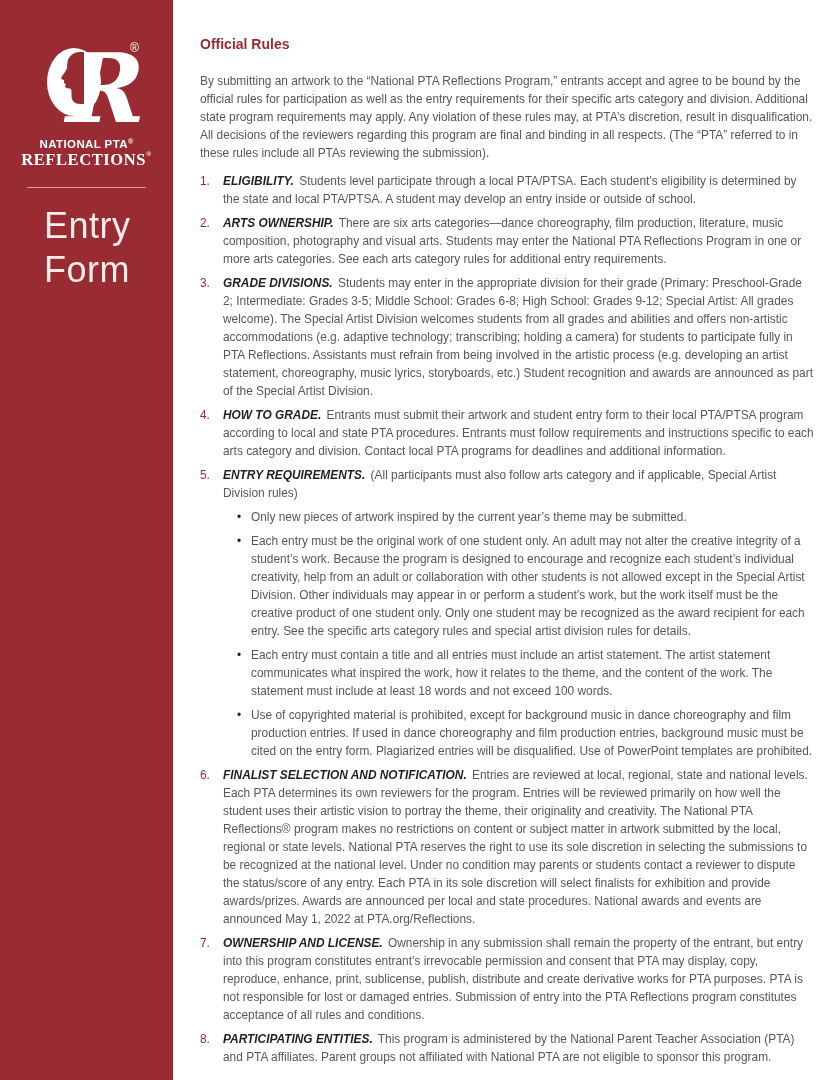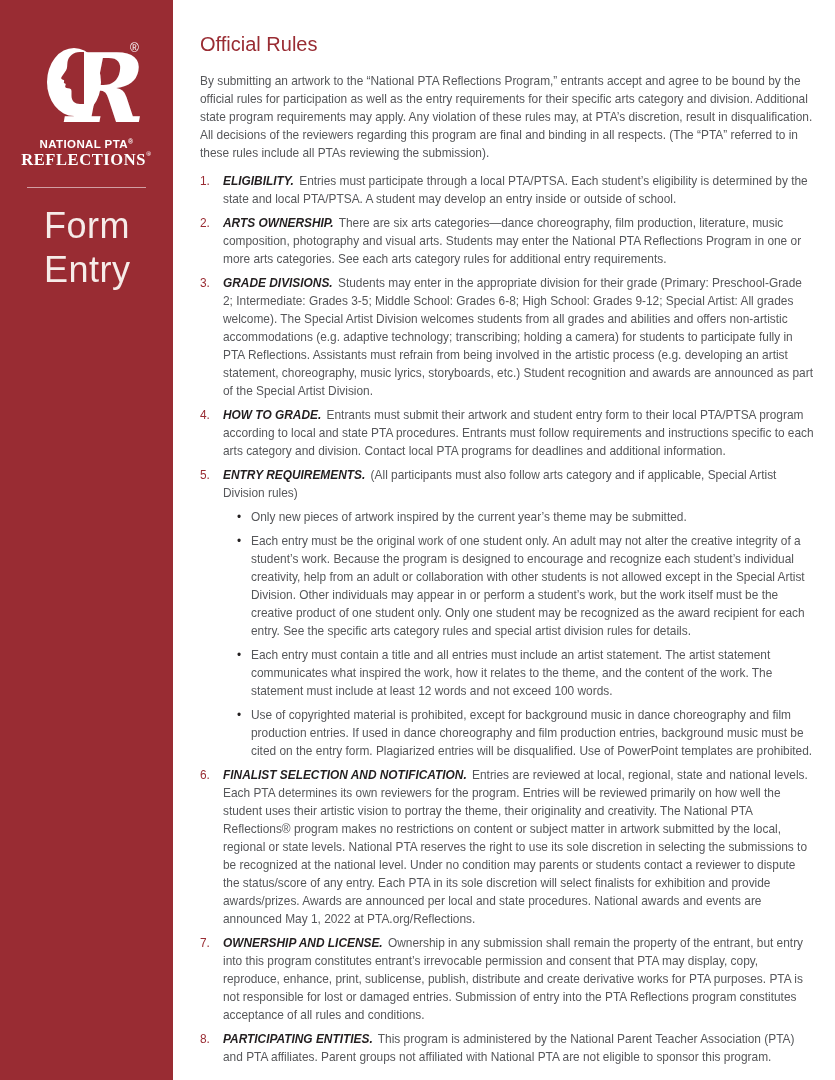--- a/index.html
+++ b/index.html
@@ -17,21 +17,21 @@
   .sidebar{position:absolute;left:0;top:0;width:173px;height:1080px;background:var(--accent);}
   .logo{margin-top:34px;text-align:center;color:#fff;}
   .logo svg{display:block;margin:0 auto;}
   .logo-org{font-family:Liberation Sans, sans-serif;font-weight:bold;font-size:11.5px;letter-spacing:.4px;margin-top:4px;}
   .logo-refl{font-family:"Liberation Serif",serif;font-weight:bold;font-size:16.5px;letter-spacing:.6px;}
   .reg{font-size:7px;vertical-align:top;}
   .side-divider{width:119px;border:none;border-top:1px solid rgba(255,255,255,.55);margin:17px auto 0;}
   .form-title{margin:16px 0 0 44px;font-size:36px;line-height:44px;font-weight:300;color:#F6ECE9;letter-spacing:.5px;}
   
   .content{position:absolute;left:200px;top:32px;width:615px;font-size:11.9px;line-height:18px;}
-  .heading{margin:0 0 6px 0;font-size:20px;line-height:24px;font-weight:normal;color:var(--accent);}
+  .heading{margin:0 0 6px 0;font-size:14px;line-height:24px;font-weight:bold;color:var(--accent);}
   .intro{margin:16px 0 10px 0;}
   .rules{list-style:none;margin:0;padding:0;}
   .rule{display:flex;margin-bottom:6px;}
   .rule:last-child{margin-bottom:0;}
   .rule-num{width:23px;flex:none;color:var(--accent);}
   .rule-body{flex:1;}
   .rule-title{font-weight:bold;color:var(--title-black);margin-right:2px;font-style:italic;}
   .bullets{list-style:none;margin:6px 0 0 14px;padding:0;}
   .bullet{display:flex;margin-bottom:6px;}
   .bullet:last-child{margin-bottom:0;}
@@ -49,36 +49,36 @@
         <ellipse cx="50" cy="48" rx="27" ry="34" fill="#FFFFFF"></ellipse>
         <text x="42" y="88" font-family="DejaVu Serif, Liberation Serif, serif" font-style="italic" font-weight="bold" font-size="95" fill="#FFFFFF">R</text>
         <path d="M56,18 C49,18 44.5,22.5 43.5,28 C43,31.5 43.6,33.5 42,36.5 L37.5,43 C36.8,44.2 37.4,45.4 39,45.8 C40.2,46.1 40.4,46.6 40,47.6 C39.6,48.5 40,49.2 41,49.6 C41.8,49.9 41.9,50.5 41.4,51.4 C40.6,52.8 41.8,54.2 44,54.3 C46.5,54.4 47.5,55.2 47.5,57.2 L47.5,62 C47.5,67 51,70 56,70 L60,70 L60,18 Z" fill="#992C33"></path>
         <text x="106" y="18" font-family="Liberation Sans, sans-serif" font-size="12" fill="#FFFFFF">®</text>
       </svg>
       <div class="logo-org"><span>NATIONAL PTA</span><span class="reg">®</span></div>
       <div class="logo-refl"><span>REFLECTIONS</span><span class="reg">®</span></div>
     </div>
     <hr class="side-divider">
     <div class="form-title">
+      <div>Entry</div>
       <div>Form</div>
-      <div>Entry</div>
     </div>
   </aside>
 
   <main class="content">
     <h1 class="heading">Official Rules</h1>
     <p class="intro">By submitting an artwork to the “National PTA Reflections Program,” entrants accept and agree to be bound by the official rules for participation as well as the entry requirements for their specific arts category and division. Additional state program requirements may apply. Any violation of these rules may, at PTA’s discretion, result in disqualification. All decisions of the reviewers regarding this program are final and binding in all respects. (The “PTA” referred to in these rules include all PTAs reviewing the submission).</p>
 
     <ol class="rules">
 
       <li class="rule">
         <span class="rule-num">1.</span>
         <div class="rule-body">
           <span class="rule-title">ELIGIBILITY.</span>
-          <span class="rule-text">Entries must participate through a local PTA/PTSA. Each student’s eligibility is determined by the state and local PTA/PTSA. A student may develop an entry inside or outside of school.</span>
+          <span class="rule-text">Students level participate through a local PTA/PTSA. Each student’s eligibility is determined by the state and local PTA/PTSA. A student may develop an entry inside or outside of school.</span>
         </div>
       </li>
 
       <li class="rule">
         <span class="rule-num">2.</span>
         <div class="rule-body">
           <span class="rule-title">ARTS OWNERSHIP.</span>
           <span class="rule-text">There are six arts categories—dance choreography, film production, literature, music composition, photography and visual arts. Students may enter the National PTA Reflections Program in one or more arts categories. See each arts category rules for additional entry requirements.</span>
         </div>
       </li>
@@ -108,21 +108,21 @@
             <li class="bullet">
               <span class="bullet-dot">•</span>
               <span class="bullet-text">Only new pieces of artwork inspired by the current year’s theme may be submitted.</span>
             </li>
             <li class="bullet">
               <span class="bullet-dot">•</span>
               <span class="bullet-text">Each entry must be the original work of one student only.  An adult may not alter the creative integrity of a student’s work. Because the program is designed to encourage and recognize each student’s individual creativity, help from an adult or collaboration with other students is not allowed except in the Special Artist Division. Other individuals may appear in or perform a student’s work, but the work itself must be the creative product of one student only. Only one student may be recognized as the award recipient for each entry. See the specific arts category rules and special artist division rules for details.</span>
             </li>
             <li class="bullet">
               <span class="bullet-dot">•</span>
-              <span class="bullet-text">Each entry must contain a title and all entries must include an artist statement. The artist statement communicates what inspired the work, how it relates to the theme, and the content of the work. The statement must include at least 12 words and not exceed 100 words.</span>
+              <span class="bullet-text">Each entry must contain a title and all entries must include an artist statement. The artist statement communicates what inspired the work, how it relates to the theme, and the content of the work. The statement must include at least 18 words and not exceed 100 words.</span>
             </li>
             <li class="bullet">
               <span class="bullet-dot">•</span>
               <span class="bullet-text">Use of copyrighted material is prohibited, except for background music in dance choreography and film production entries. If used in dance choreography and film production entries, background music must be cited on the entry form. Plagiarized entries will be disqualified. Use of PowerPoint templates are prohibited.</span>
             </li>
           </ul>
         </div>
       </li>
 
       <li class="rule">

